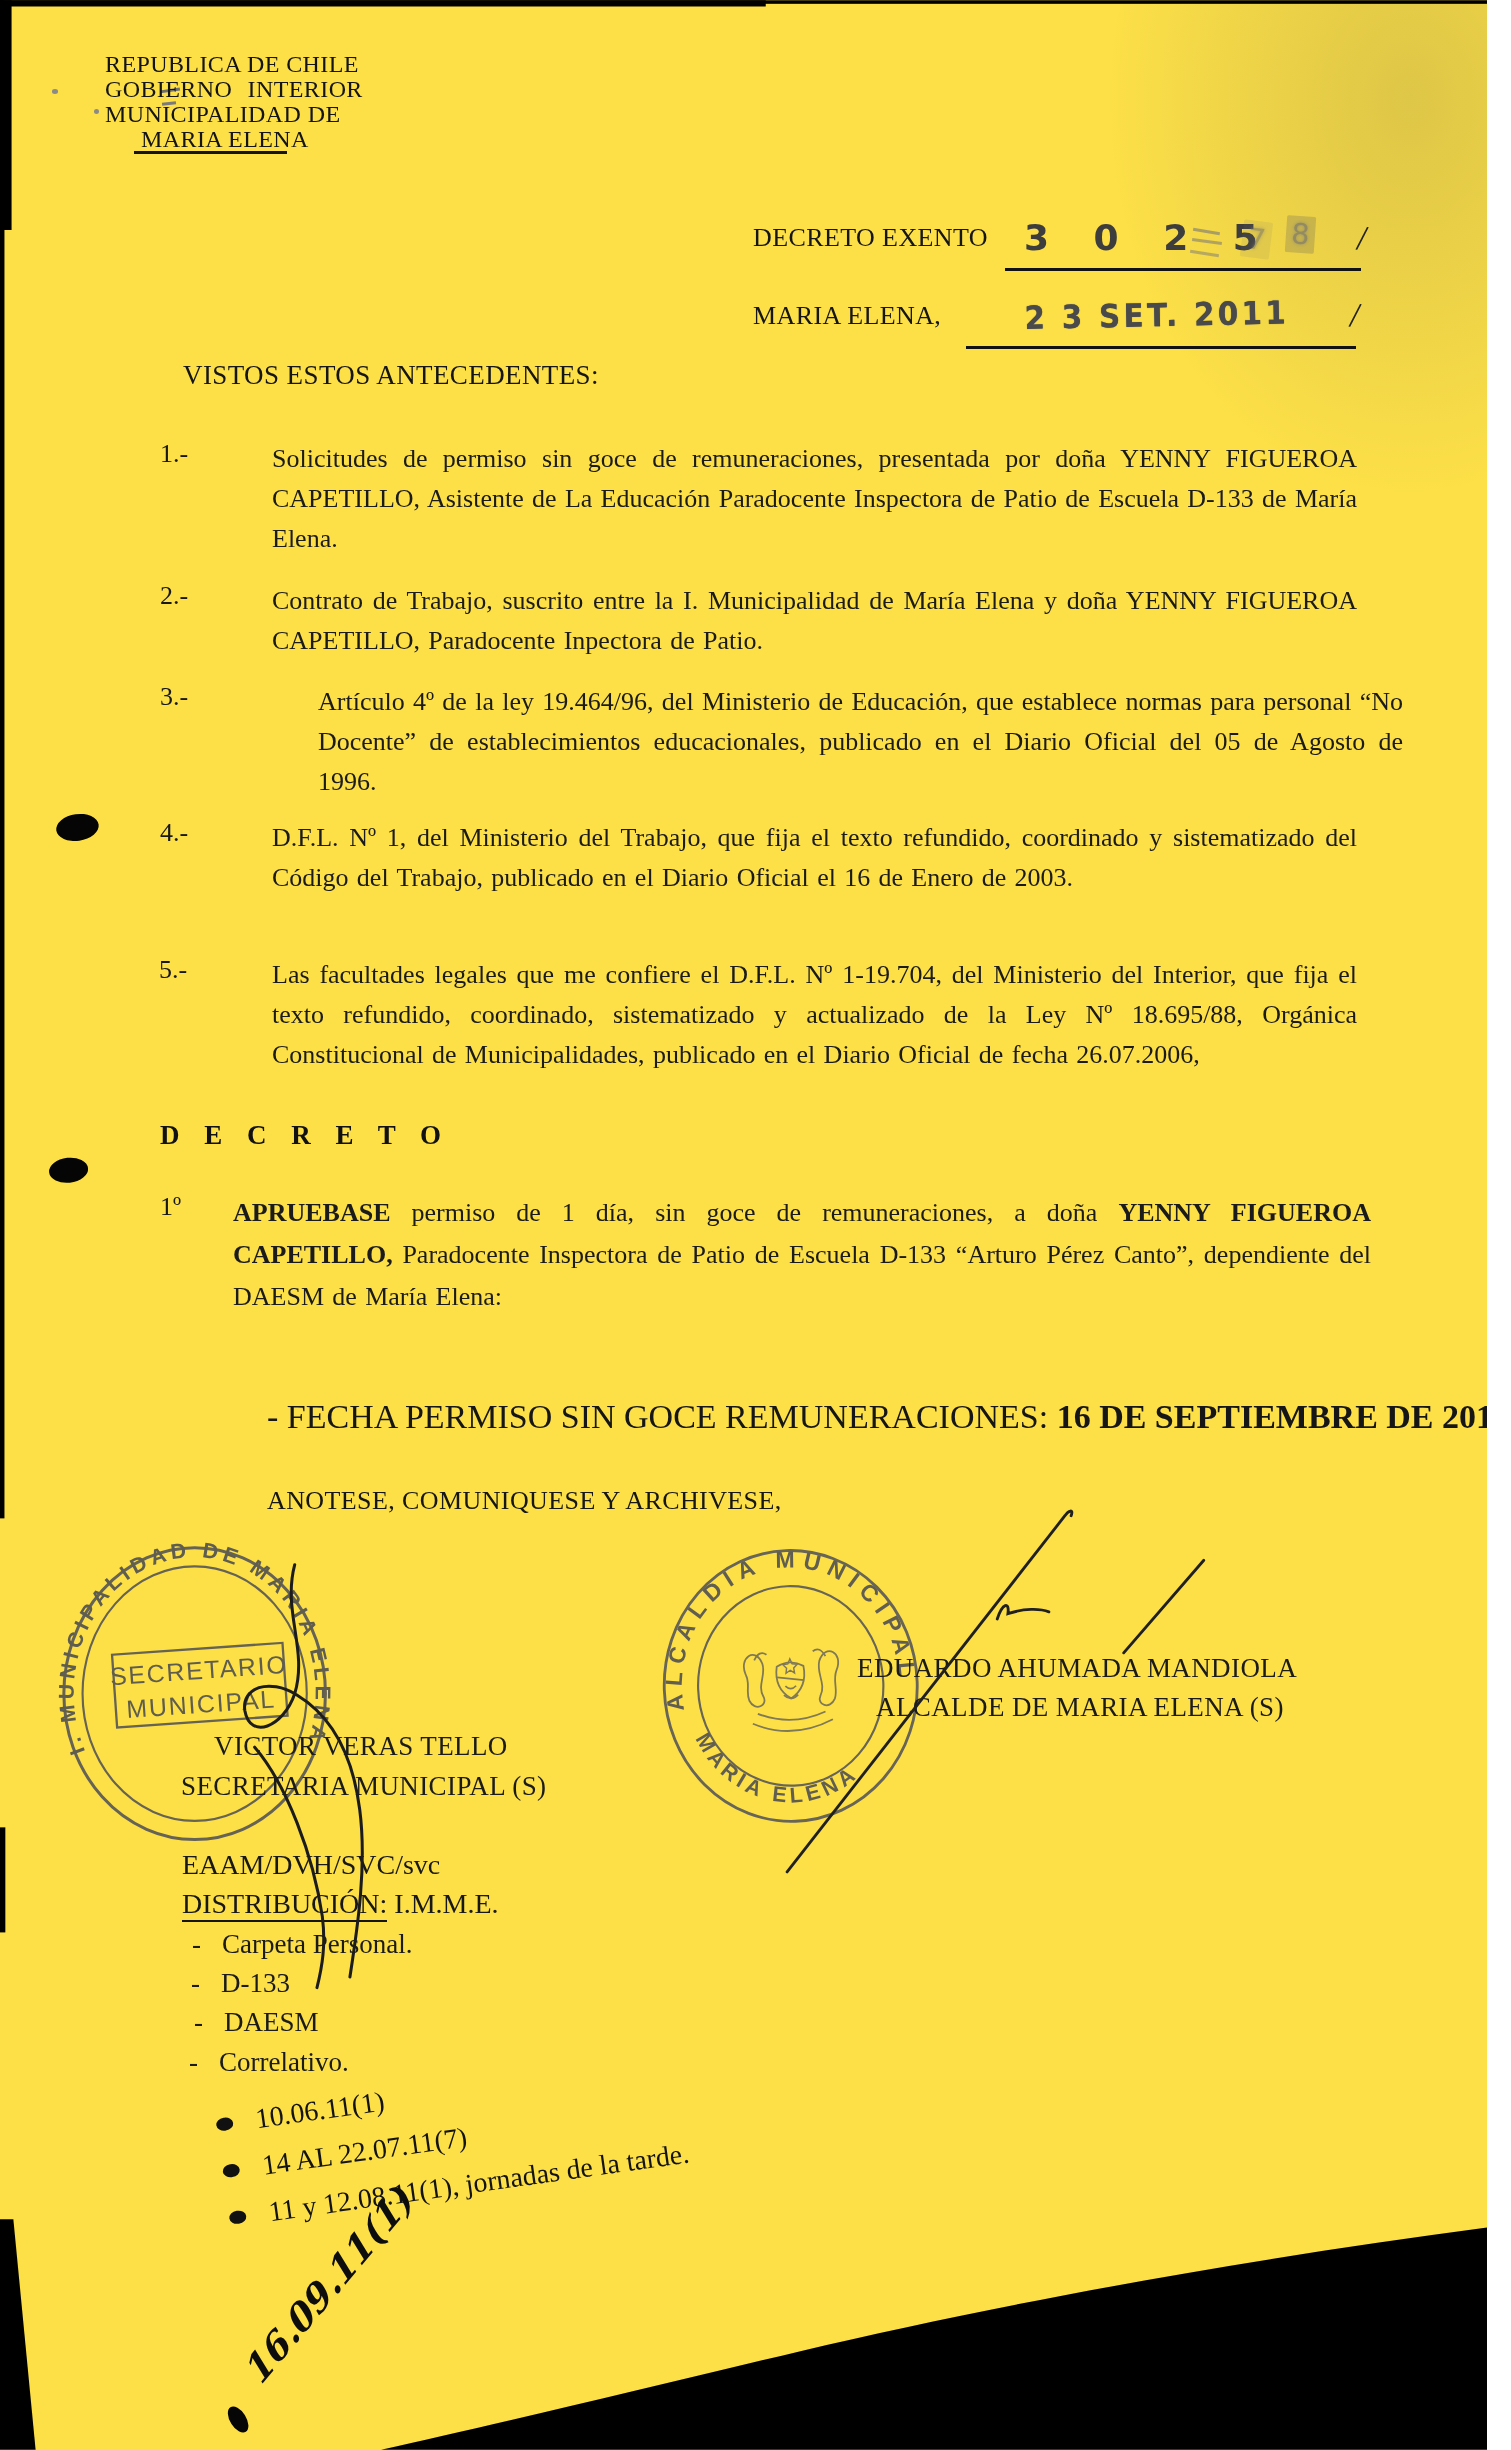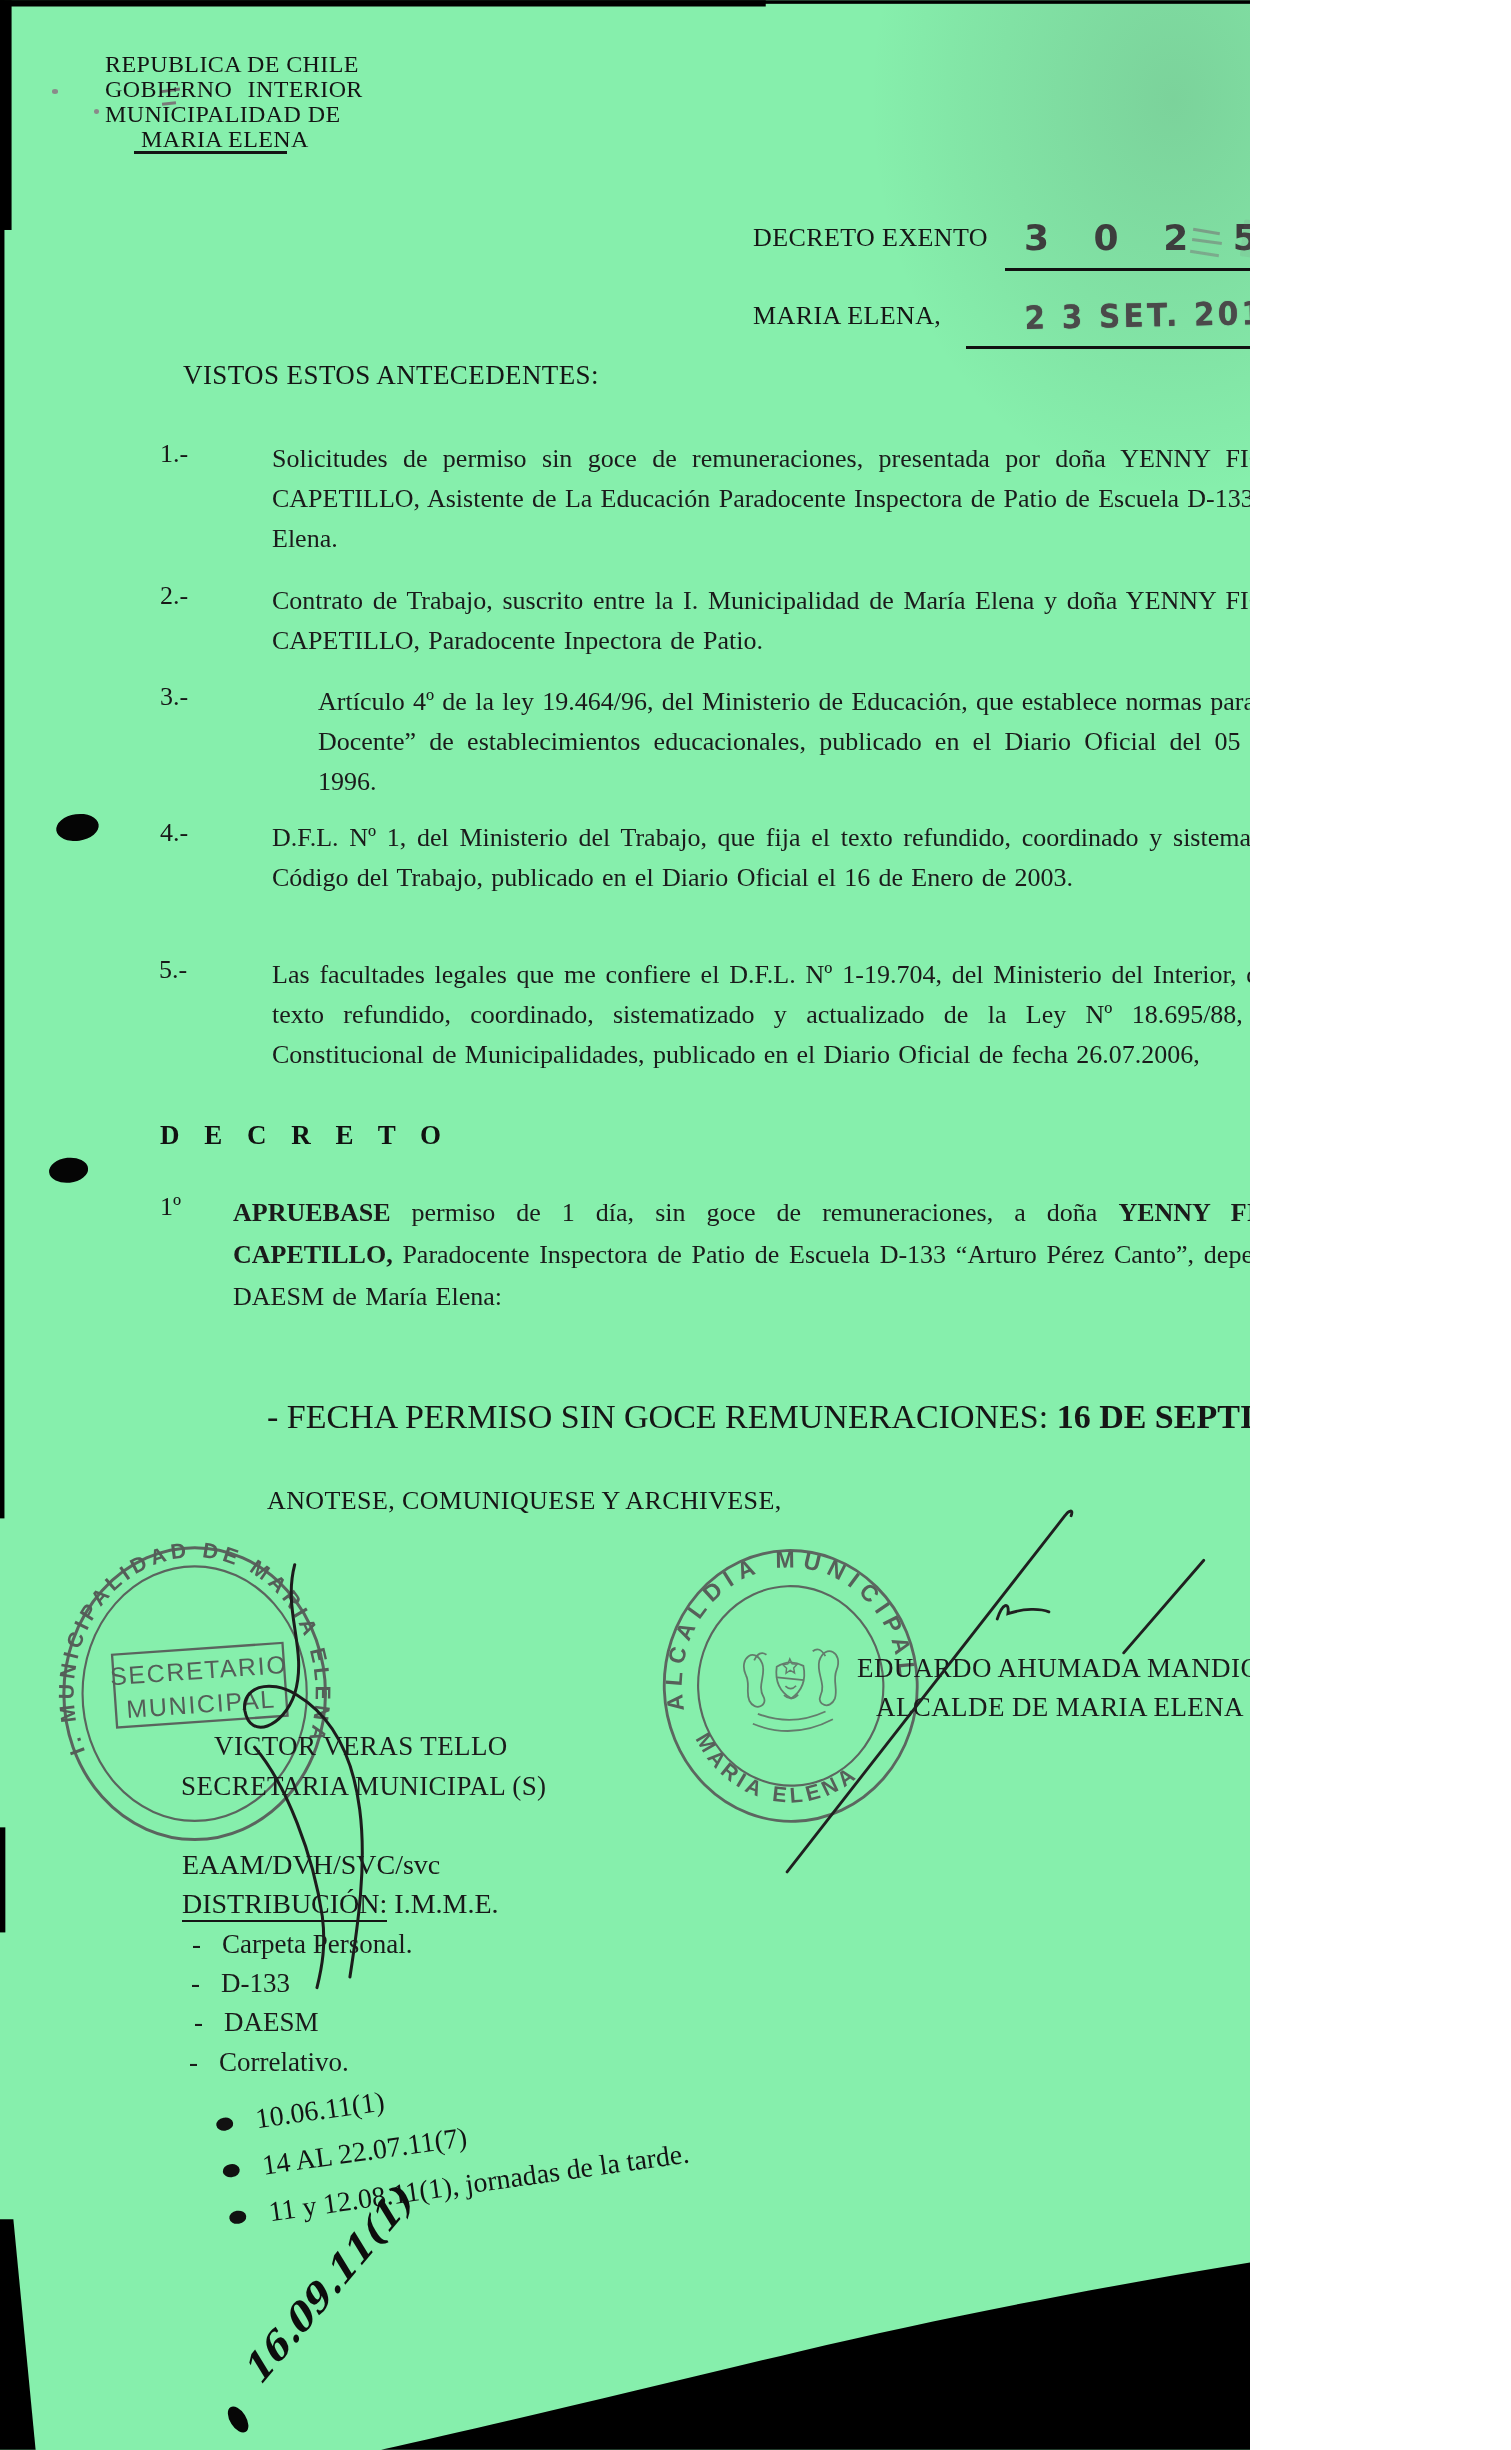--- a/index.html
+++ b/index.html
@@ -1,17 +1,17 @@
 <!DOCTYPE html>
 <html style="font-size:14.2px"><head>
 <meta charset="utf-8">
 <style>
   html,body{margin:0;padding:0;background:#ffffff;}
   .page{
-    position:relative;width:1250px;height:2450px;background:#86efac;overflow:hidden;
+    position:relative;width:1487px;height:2450px;background:#fde047;overflow:hidden;
     font-family:"Liberation Serif", serif;color:#1a1a1a;
   }
   .abs{position:absolute;}
   
   .letterhead{left:105px;top:52px;width:356px;font-size:24px;line-height:25px;letter-spacing:0.4px;color:#141414;}
   .lh-line{white-space:nowrap;}
   .lh-2{word-spacing:9px;}
   .lh-4{margin-left:36px;}
   .lh-underline{left:134px;top:151px;width:153px;height:2.7px;background:#141414;}
   

